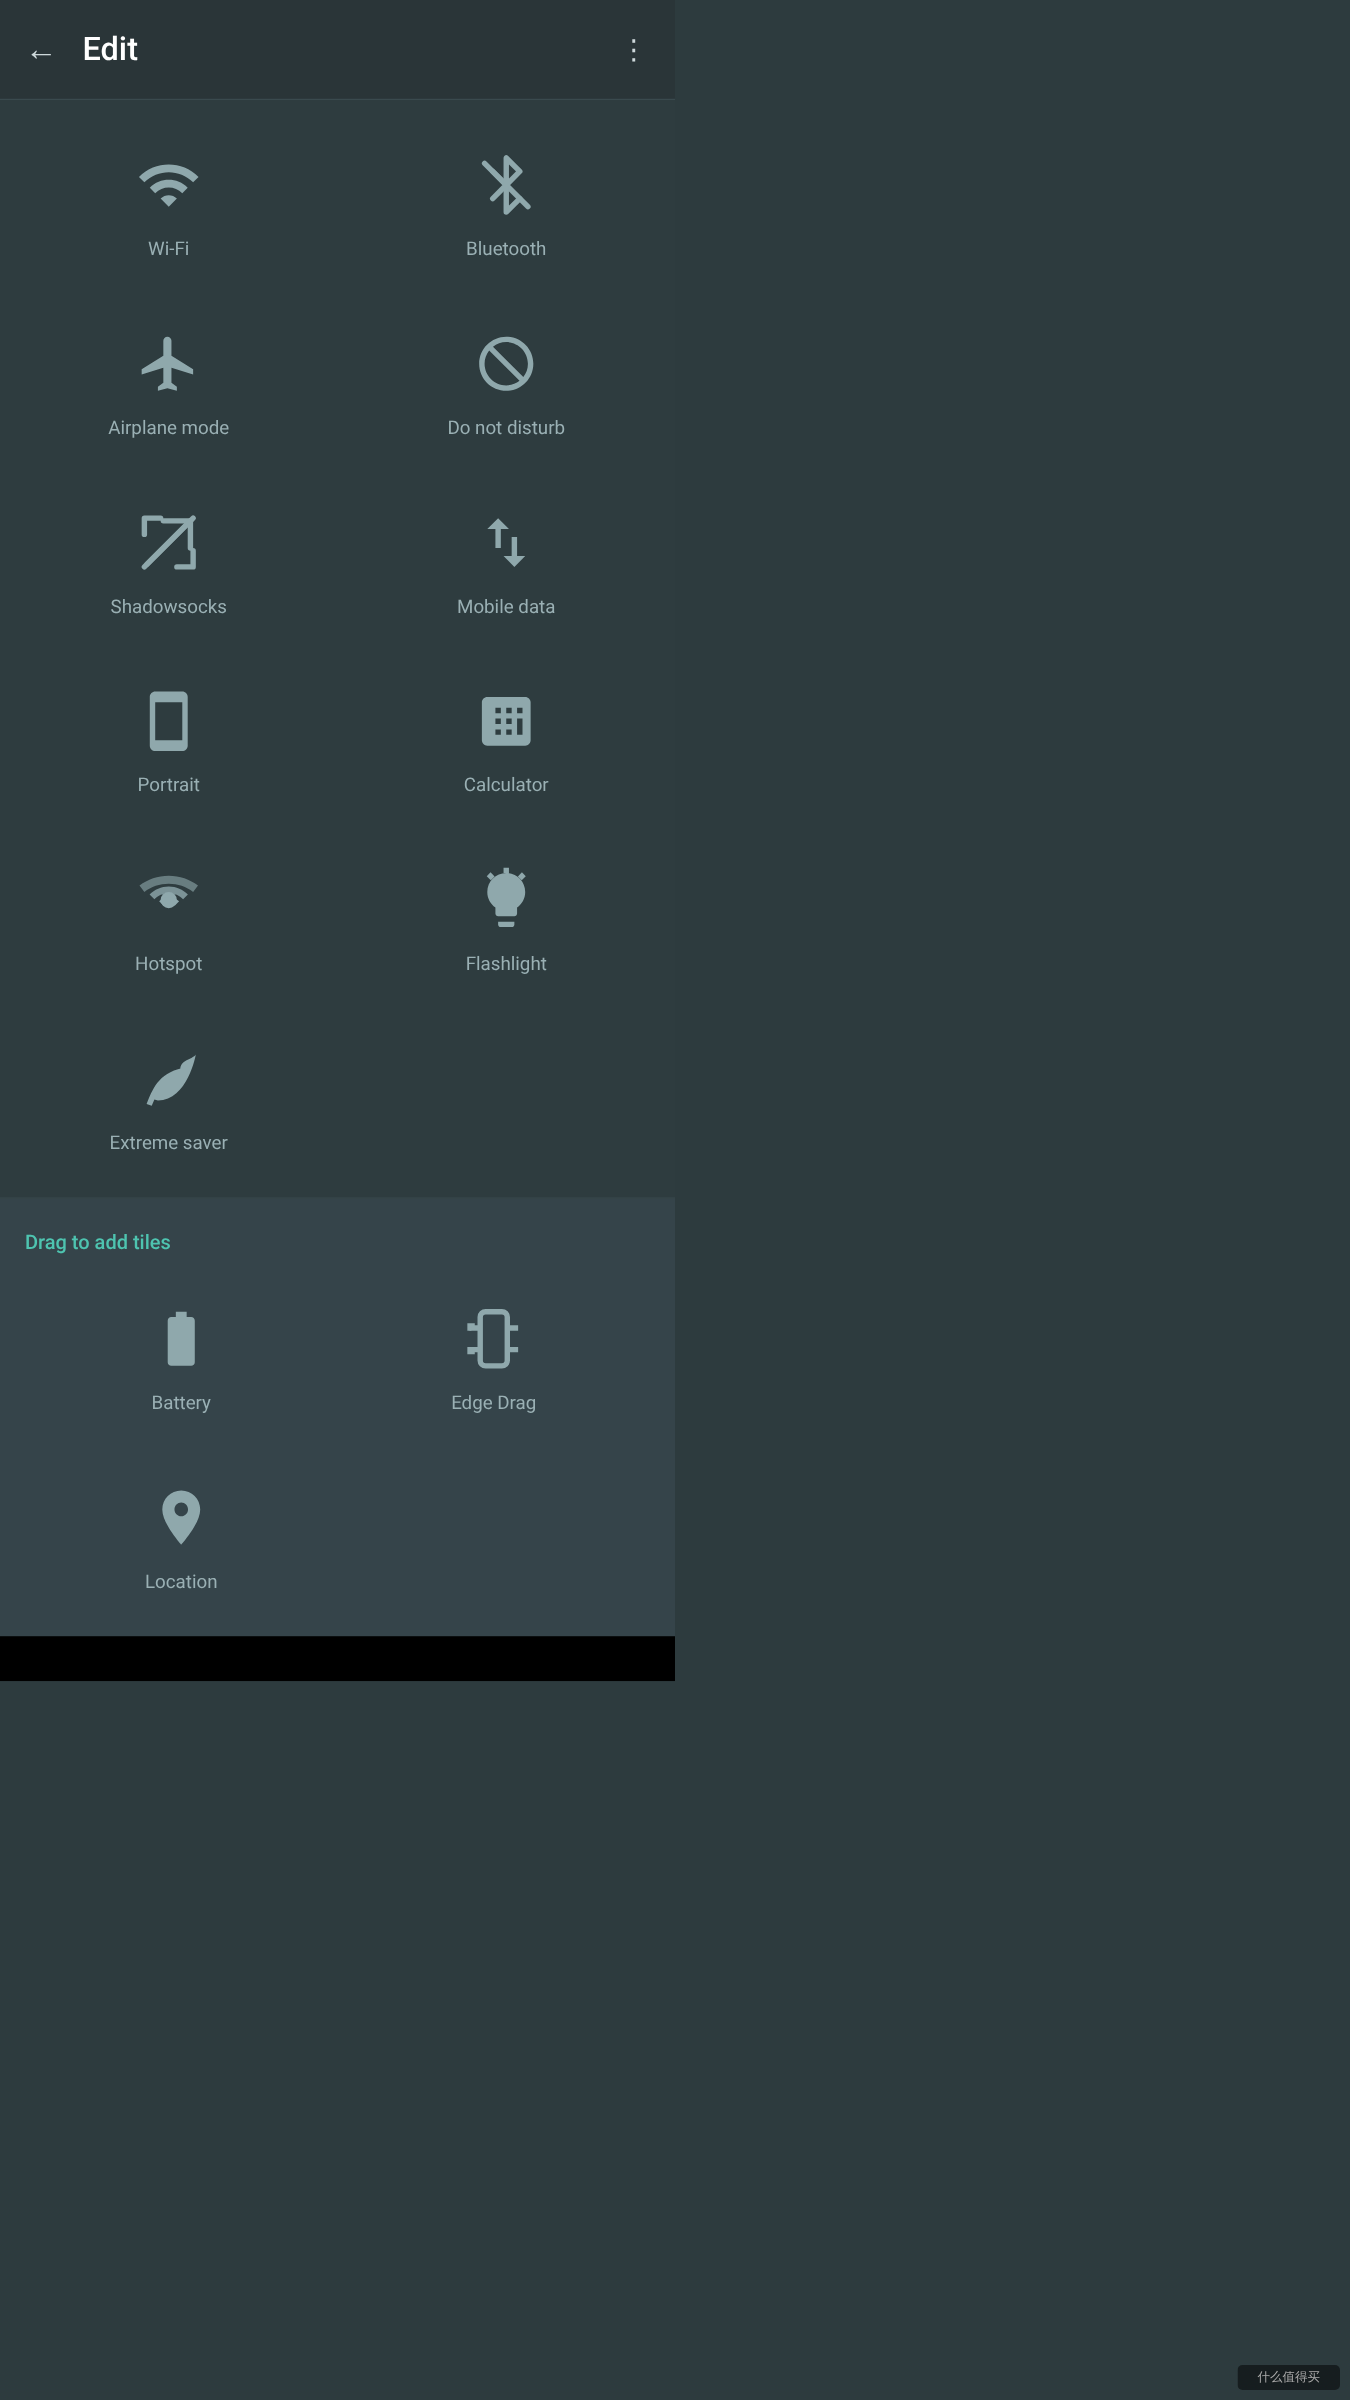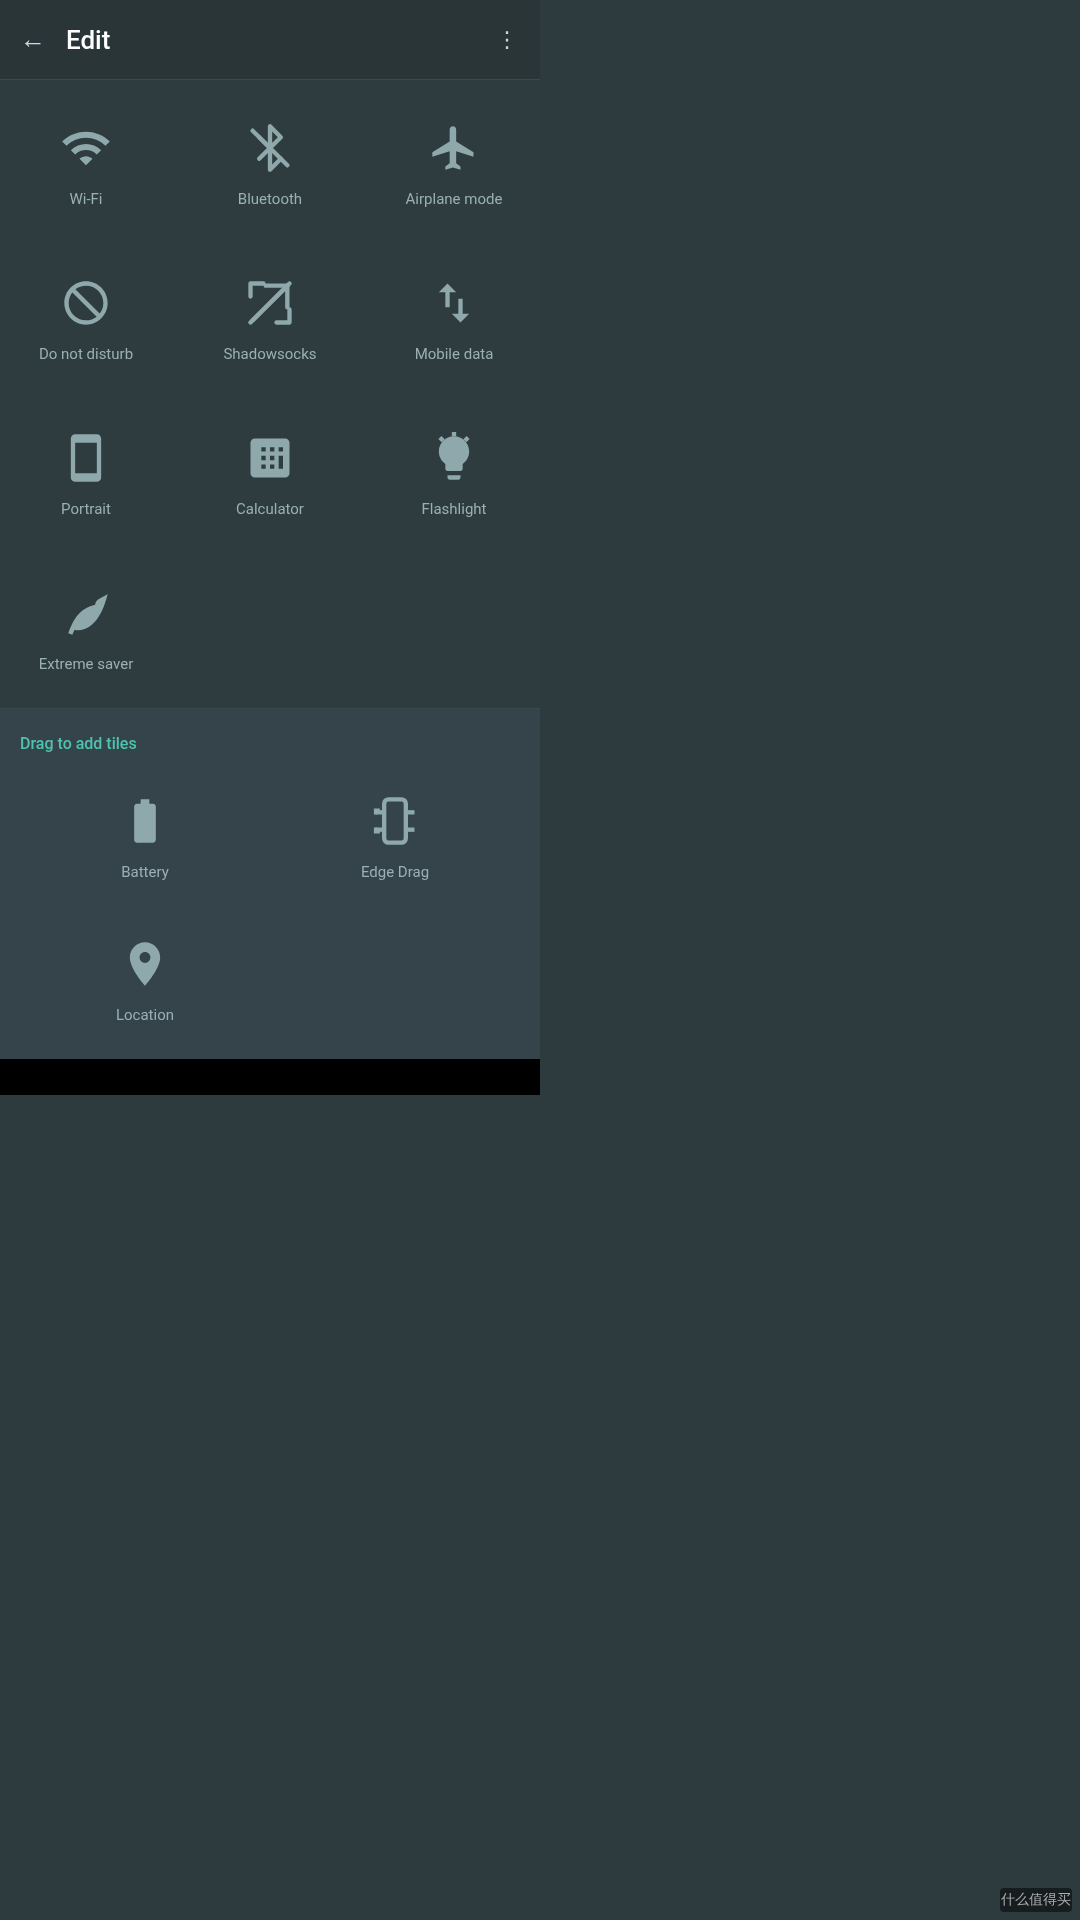--- a/index.html
+++ b/index.html
@@ -47,22 +47,22 @@
 
     
     .active-section {
       background-color: #2e3c3f;
       padding: 10px 0;
     }
 
     
     .tiles-grid {
       display: grid;
-      grid-template-columns: repeat(3, 1fr);
-      gap: 12px;
+      grid-template-columns: repeat(2, 1fr);
+      gap: 0;
     }
 
     .tile {
       display: flex;
       flex-direction: column;
       align-items: center;
       justify-content: center;
       padding: 30px 10px 25px;
       cursor: pointer;
     }
@@ -125,22 +125,22 @@
       width: 100%;
     }
 
     
     .watermark {
       position: fixed;
       bottom: 8px;
       right: 8px;
       background: rgba(0,0,0,0.5);
       color: #aaa;
-      font-size: 14px;
-      padding: 3px 1px;
+      font-size: 10px;
+      padding: 3px 16px;
       border-radius: 4px;
     }
   </style>
 </head>
 <body>
 
 <div class="header">
   <span class="header-back">←</span>
   <span class="header-title">Edit</span>
   <span class="header-more">⋮</span>
@@ -225,20 +225,31 @@
 
     <div class="tile">
       <div class="tile-icon">
         <svg class="icon-svg" viewBox="0 0 24 24">
           <path d="M19 3H5c-1.1 0-2 .9-2 2v14c0 1.1.9 2 2 2h14c1.1 0 2-.9 2-2V5c0-1.1-.9-2-2-2zm-5 14h-2v-2h2v2zm0-4h-2v-2h2v2zm-4 4H8v-2h2v2zm0-4H8v-2h2v2zm0-4H8V7h2v2zm4 0h-2V7h2v2zm4 8h-2v-6h2v6zm0-8h-2V7h2v2z"></path>
         </svg>
       </div>
       <span class="tile-label">Calculator</span>
     </div>
 
+    <div class="tile">
+      <div class="tile-icon">
+        <svg class="icon-svg" viewBox="0 0 24 24">
+          <circle cx="12" cy="12" r="3" fill="#8fa8ac"></circle>
+          <path d="M12 3C7.95 3 4.21 4.34 1.2 6.6L3 9c2.5-1.93 5.66-3 9-3s6.5 1.07 9 3l1.8-2.4C19.79 4.34 16.05 3 12 3z" opacity="0.6"></path>
+          <path d="M12 7c-2.76 0-5.26 1.12-7.07 2.93L6.7 11.7C8.01 10.34 9.91 9.5 12 9.5s3.99.84 5.3 2.2l1.77-1.77C17.26 8.12 14.76 7 12 7z" opacity="0.8"></path>
+          <path d="M12 11c-1.38 0-2.63.56-3.54 1.46L10 14c.55-.55 1.31-.9 2.15-.9.84 0 1.59.35 2.14.9l1.54-1.54C14.63 11.56 13.38 11 12 11z"></path>
+        </svg>
+      </div>
+      <span class="tile-label">Hotspot</span>
+    </div>
 
     <div class="tile">
       <div class="tile-icon">
         <svg class="icon-svg" viewBox="0 0 24 24">
 
           <path d="M9 21c0 .55.45 1 1 1h4c.55 0 1-.45 1-1v-1H9v1zm3-19C8.14 2 5 5.14 5 9c0 2.38 1.19 4.47 3 5.74V17c0 .55.45 1 1 1h6c.55 0 1-.45 1-1v-2.26c1.81-1.27 3-3.36 3-5.74 0-3.86-3.14-7-7-7z"></path>
 
           <line x1="12" y1="2" x2="12" y2="0" stroke="#8fa8ac" stroke-width="2"></line>
           <line x1="7" y1="4" x2="5.5" y2="2.5" stroke="#8fa8ac" stroke-width="2"></line>
           <line x1="17" y1="4" x2="18.5" y2="2.5" stroke="#8fa8ac" stroke-width="2"></line>

